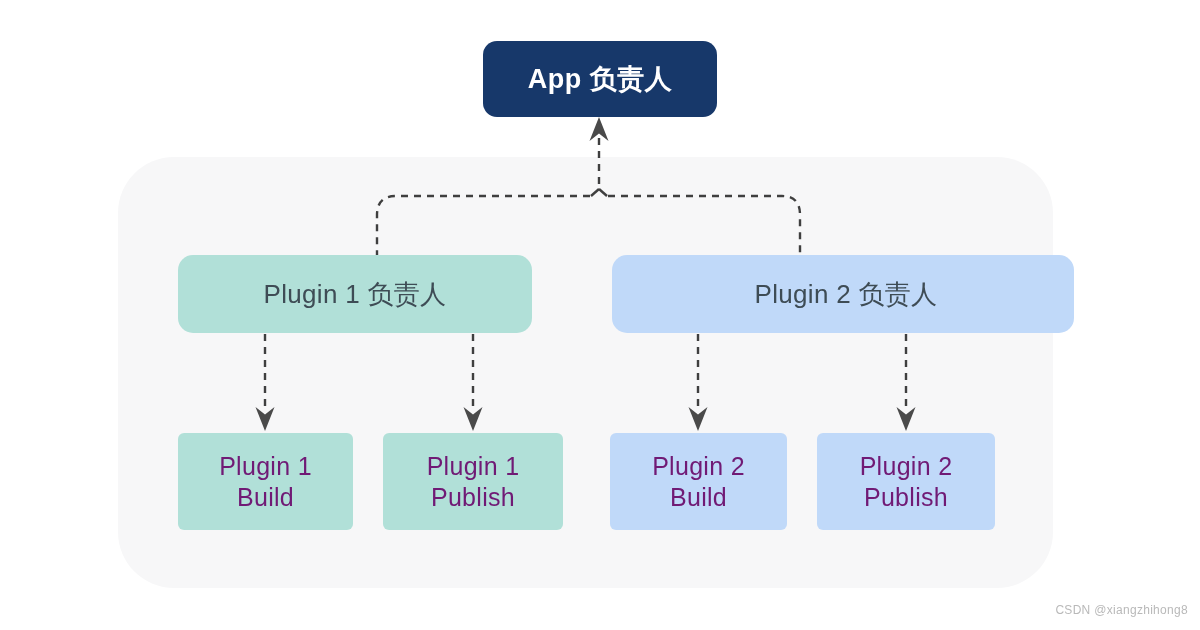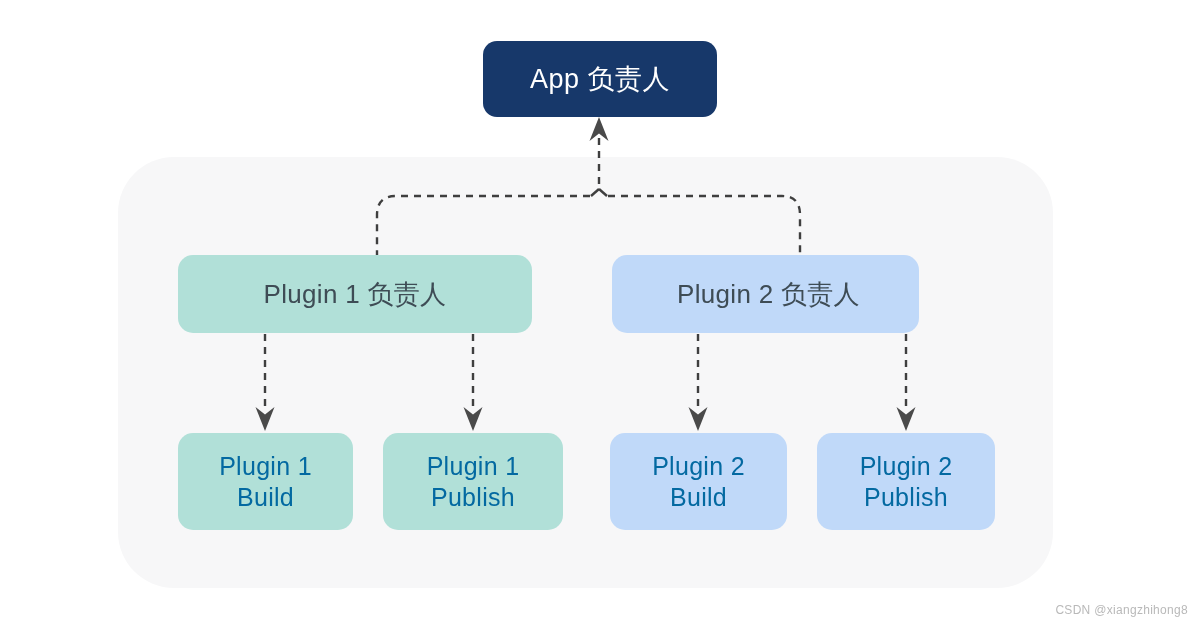--- a/index.html
+++ b/index.html
@@ -15,32 +15,32 @@
     border-radius:56px;z-index:1;
   }
   svg.connectors{position:absolute;left:0;top:0;z-index:2;}
   .node{
     position:absolute;z-index:3;
     display:flex;align-items:center;justify-content:center;
     text-align:center;box-sizing:border-box;
   }
   .node-app{
     left:483px;top:41px;width:234px;height:76px;
-    border-radius:14px;color:#ffffff;font-size:27px;font-weight:400;
+    border-radius:14px;color:#ffffff;font-size:27px;font-weight:700;
     letter-spacing:0.5px;
   }
   .node-parent{
     top:255px;height:78px;border-radius:15px;
     color:#3e4c55;font-size:26px;font-weight:500;letter-spacing:0.3px;
   }
   .node-parent-1{left:178px;width:354px;}
-  .node-parent-2{left:612px;width:307px;padding-left:6px;}
+  .node-parent-2{left:612px;width:462px;padding-left:6px;}
   .node-child{
-    top:433px;height:97px;border-radius:15px;
-    color:#0369a1;font-size:25px;font-weight:500;
+    top:433px;height:97px;border-radius:6px;
+    color:#701a75;font-size:25px;font-weight:500;
     flex-direction:column;line-height:31px;letter-spacing:0.3px;
   }
   .node-child-1{left:178px;width:175px;}
   .node-child-2{left:383px;width:180px;}
   .node-child-3{left:610px;width:177px;}
   .node-child-4{left:817px;width:178px;}
   .watermark{
     position:absolute;top:603px;right:12px;z-index:4;
     font-size:12px;color:#b9b9b9;letter-spacing:0.3px;
   }

